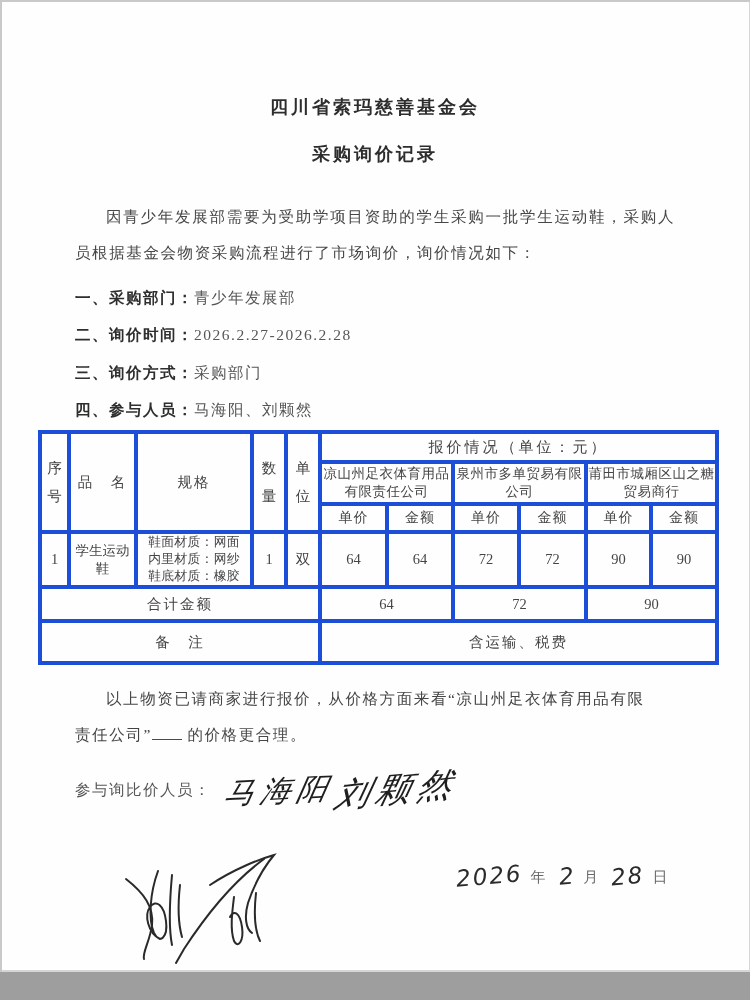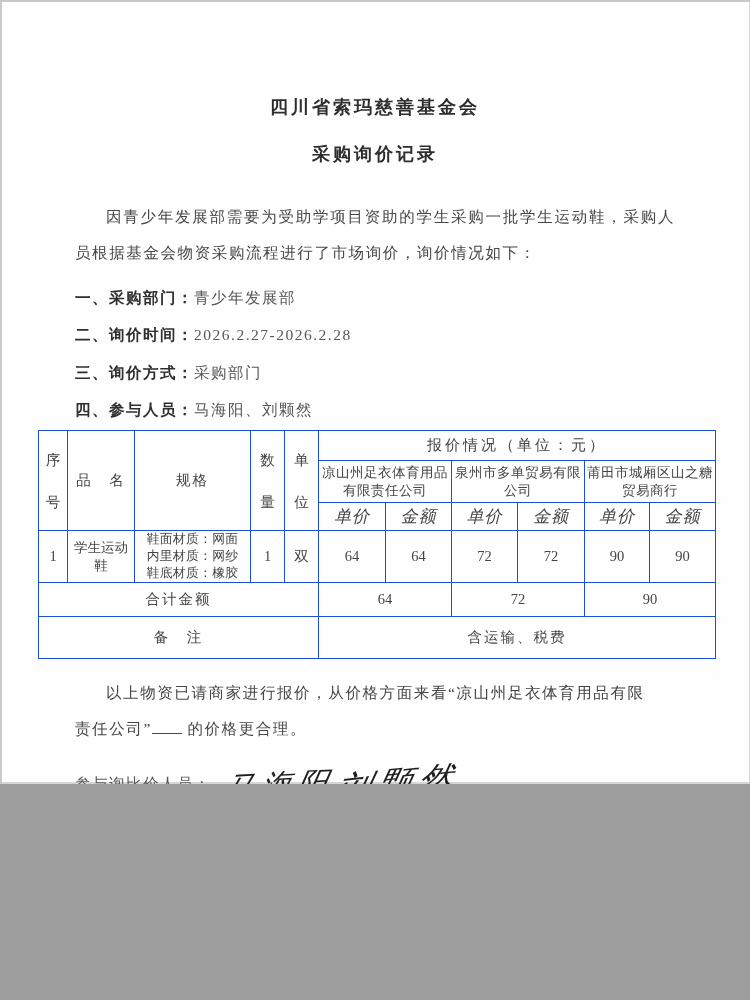--- a/index.html
+++ b/index.html
@@ -1,45 +1,45 @@
 <!DOCTYPE html>
 <html><head>
 <meta charset="utf-8">
 <style>
   html,body{margin:0;padding:0;background:#9e9e9e;}
   .sheet{
-    position:relative;width:750px;height:784px;background:#fefefe;
+    position:relative;width:750px;height:972px;background:#fefefe;
     margin:0 auto;overflow:hidden;
     box-shadow:inset 2px 2px 0 #c9c9c9, inset -1px -2px 0 #d6d6d6;
     font-family:"Liberation Serif","DejaVu Serif",serif;
     color:#3a3a3a;
   }
   .content{padding:0 36px;}
   .title-block{margin-top:94px;text-align:center;}
   .title-line{font-weight:bold;color:#2d2d2d;font-size:18px;letter-spacing:3px;line-height:26px;}
   .title-line.second{margin-top:21px;}
   .intro{margin:32px 39px 0 39px;font-size:15.5px;letter-spacing:1.6px;line-height:36px;text-align:justify;text-indent:2em;color:#474747;}
   .fields{margin:2px 39px 0 39px;}
   .field-row{margin-top:15.5px;font-size:15.5px;line-height:22px;letter-spacing:1.5px;}
   .field-label{font-weight:bold;color:#2e2e2e;}
   .field-value{color:#565656;}
 
   
   table.quote{border-collapse:collapse;margin:9px 0 0 2px;table-layout:fixed;width:677px;}
-  table.quote td,table.quote th{border:1px solid #1d4ed8;padding:0;text-align:center;vertical-align:middle;font-weight:normal;color:#454545;}
+  table.quote td,table.quote th{border:4px solid #1d4ed8;padding:0;text-align:center;vertical-align:middle;font-weight:normal;color:#454545;}
   .r-quote{height:30px;}
   .r-vendor{height:42px;}
   .r-sub{height:28px;}
   .r-data{height:50px;}
   .r-total{height:34px;}
   .r-remark{height:42px;}
   .quote-title{font-size:15px;letter-spacing:3px;color:#3d3d3d;}
   .vendor-name{font-size:13.5px;line-height:18px;letter-spacing:0.5px;padding:2px 6px;color:#4a4a4a;}
-  .sub-h{font-size:17px;letter-spacing:1px;font-style:italic;}
-  .vstack{display:inline-block;width:1.05em;word-break:break-all;line-height:42px;font-size:14.5px;letter-spacing:0;color:#3f3f3f;}
+  .sub-h{font-size:14px;letter-spacing:1px;}
+  .vstack{display:inline-block;width:1.05em;word-break:break-all;line-height:28px;font-size:14.5px;letter-spacing:0;color:#3f3f3f;}
   .h-name{font-size:14.5px;letter-spacing:2px;color:#3f3f3f;}
   .cell-num{font-size:14.5px;color:#3c3c3c;}
   .cell-name{font-size:13.5px;line-height:18px;padding:0 8px;color:#4a4a4a;}
   .cell-spec{font-size:12.8px;line-height:17px;text-align:left;padding:2px 4px 2px 6px;color:#4a4a4a;letter-spacing:0.3px;}
   .cell-spec span{display:block;white-space:nowrap;}
   .total-label,.remark-label{font-size:14.5px;letter-spacing:2px;color:#3c3c3c;}
   .remark-value{font-size:14.5px;letter-spacing:2px;color:#474747;}
 
   .conclusion{margin:16px 39px 0 39px;font-size:15.5px;letter-spacing:1.6px;line-height:36px;color:#474747;}
   .conclusion .indent{display:inline-block;width:2em;}

